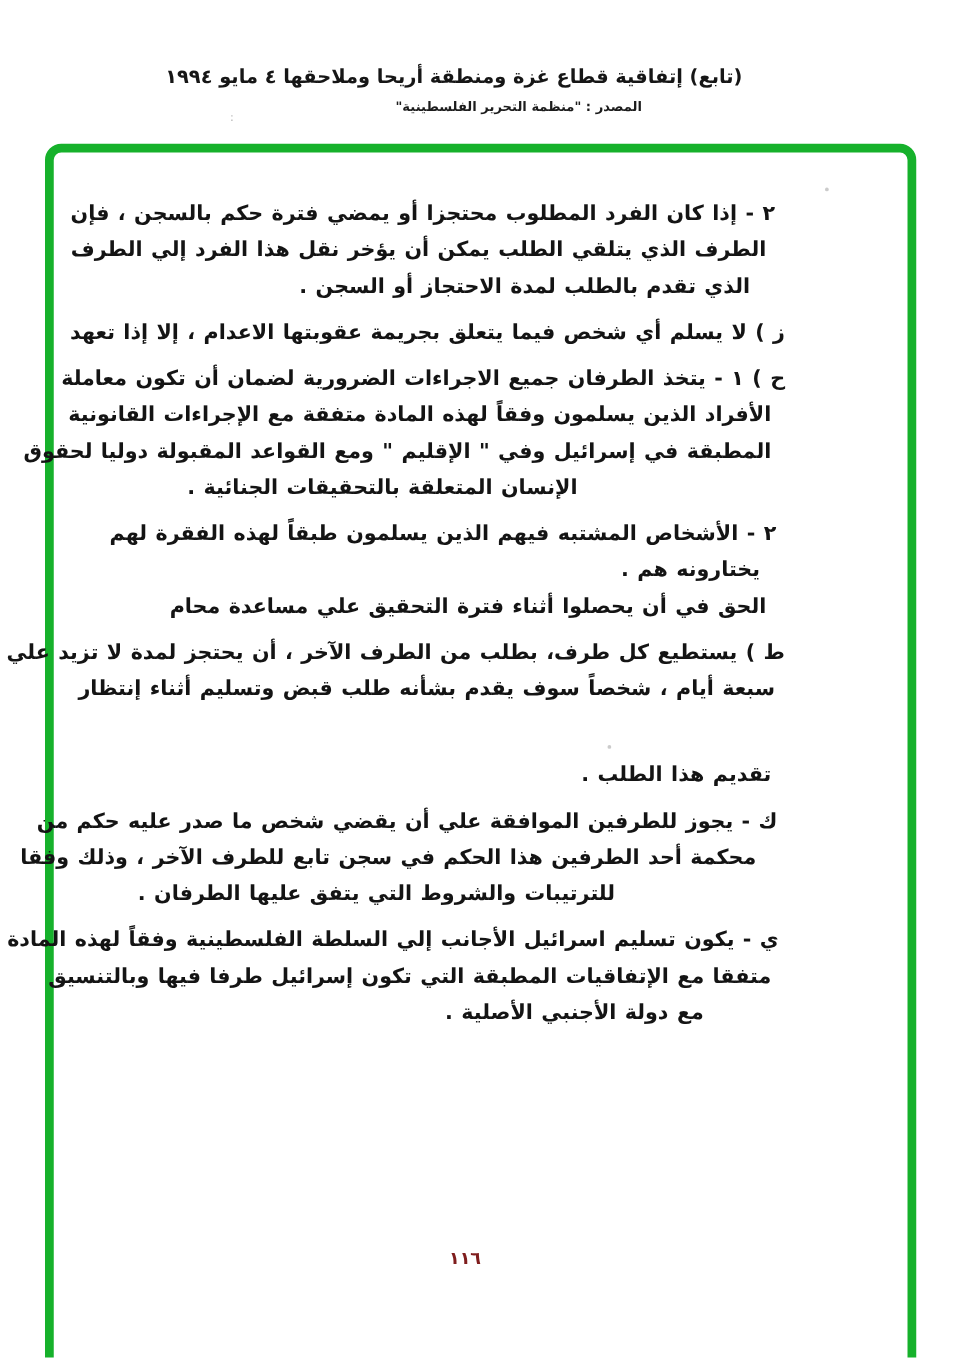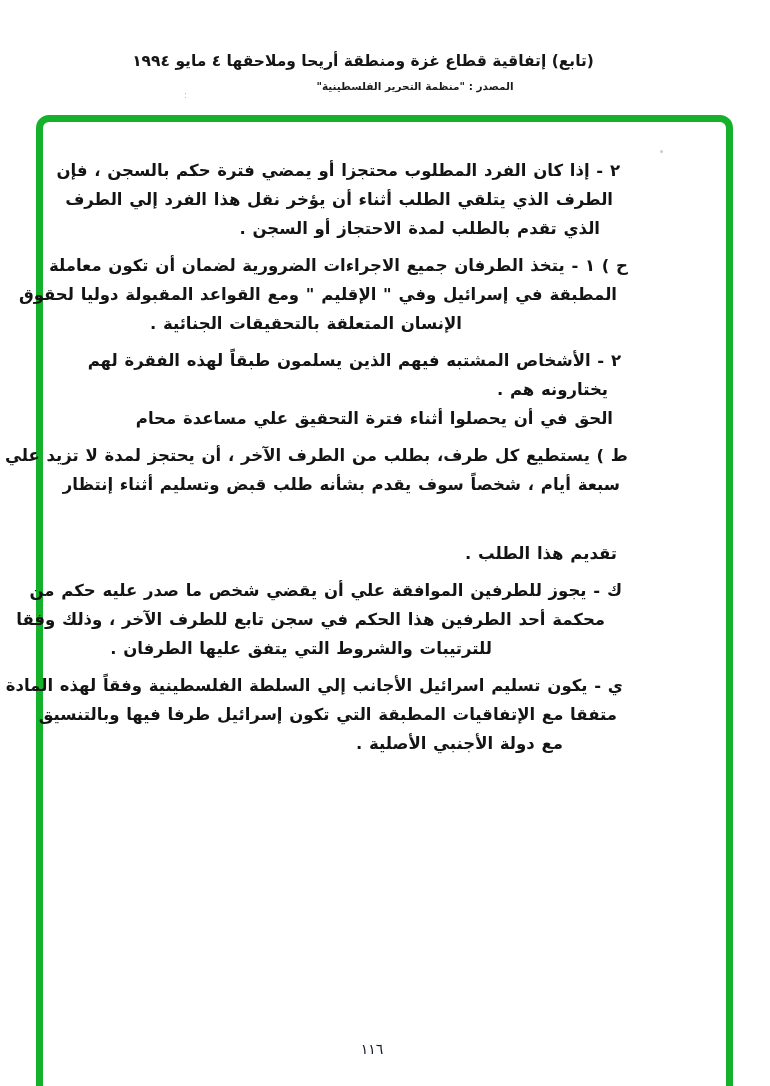--- a/index.html
+++ b/index.html
@@ -27,23 +27,23 @@
     position:absolute;top:34px;right:98px;left:48px;
     direction:rtl;text-align:right;
     font-size:16.5px;font-weight:bold;color:#141414;
     word-spacing:1px;
   }
   .para{margin:0 0 8px 0;}
   .line{line-height:29px;white-space:nowrap;overflow:visible;}
 
   
   .pagenum{
-    position:absolute;left:342px;top:1041px;width:60px;
-    text-align:center;font-size:14px;font-weight:normal;
-    direction:rtl;color:#0f172a;
+    position:absolute;left:342px;top:999px;width:60px;
+    text-align:center;font-size:14px;font-weight:bold;
+    direction:rtl;color:#7f1d1d;
   }
 
   
   .speck{position:absolute;color:#9a9a9a;font-size:9px;opacity:.75;}
   .dot{position:absolute;width:3px;height:3px;border-radius:50%;background:#b5b5b5;opacity:.7;}
 </style>
 </head>
 <body>
 
 <div class="page">
@@ -54,27 +54,29 @@
   </div>
 
   <span class="speck" style="left:184px;top:90px;">:</span>
   <span class="dot" style="left:660px;top:150px;"></span>
   <span class="dot" style="left:486px;top:596px;"></span>
 
   <div class="green-box" style="border-color: rgb(22, 177, 43);">
     <div class="content" id="paragraphs">
         <div class="para">
           <div class="line" style="padding-right: 8px;">٢ - إذا كان الفرد المطلوب محتجزا أو يمضي فترة حكم بالسجن ، فإن</div>
-          <div class="line" style="padding-right: 15px;">الطرف الذي يتلقي الطلب أثناء أن يؤخر نقل هذا الفرد إلي الطرف</div>
+          <div class="line" style="padding-right: 15px;">الطرف الذي يتلقي الطلب يمكن أن يؤخر نقل هذا الفرد إلي الطرف</div>
           <div class="line" style="padding-right: 28px;">الذي تقدم بالطلب لمدة الاحتجاز أو السجن .</div>
         </div>
         <div class="para">
+          <div class="line" style="padding-right: 0px;">ز ) لا يسلم أي شخص فيما يتعلق بجريمة عقوبتها الاعدام ، إلا إذا تعهد</div>
         </div>
         <div class="para">
           <div class="line" style="padding-right: 0px;">ح ) ١ - يتخذ الطرفان جميع الاجراءات الضرورية لضمان أن تكون معاملة</div>
+          <div class="line" style="padding-right: 11px;">الأفراد الذين يسلمون وفقاً لهذه المادة متفقة مع الإجراءات القانونية</div>
           <div class="line" style="padding-right: 11px;">المطبقة في إسرائيل وفي " الإقليم " ومع القواعد المقبولة دوليا لحقوق</div>
           <div class="line" style="padding-right: 166px;">الإنسان المتعلقة بالتحقيقات الجنائية .</div>
         </div>
         <div class="para">
           <div class="line" style="padding-right: 7px; text-align: right;">٢ - الأشخاص المشتبه فيهم الذين يسلمون طبقاً لهذه الفقرة لهم</div>
           <div class="line" style="padding-right: 20px;">يختارونه هم .</div>
           <div class="line" style="padding-right: 15px;">الحق في أن يحصلوا أثناء فترة التحقيق علي مساعدة محام</div>
         </div>
         <div class="para">
           <div class="line" style="padding-right: 0px;">ط ) يستطيع كل طرف، بطلب من الطرف الآخر ، أن يحتجز لمدة لا تزيد علي</div>

